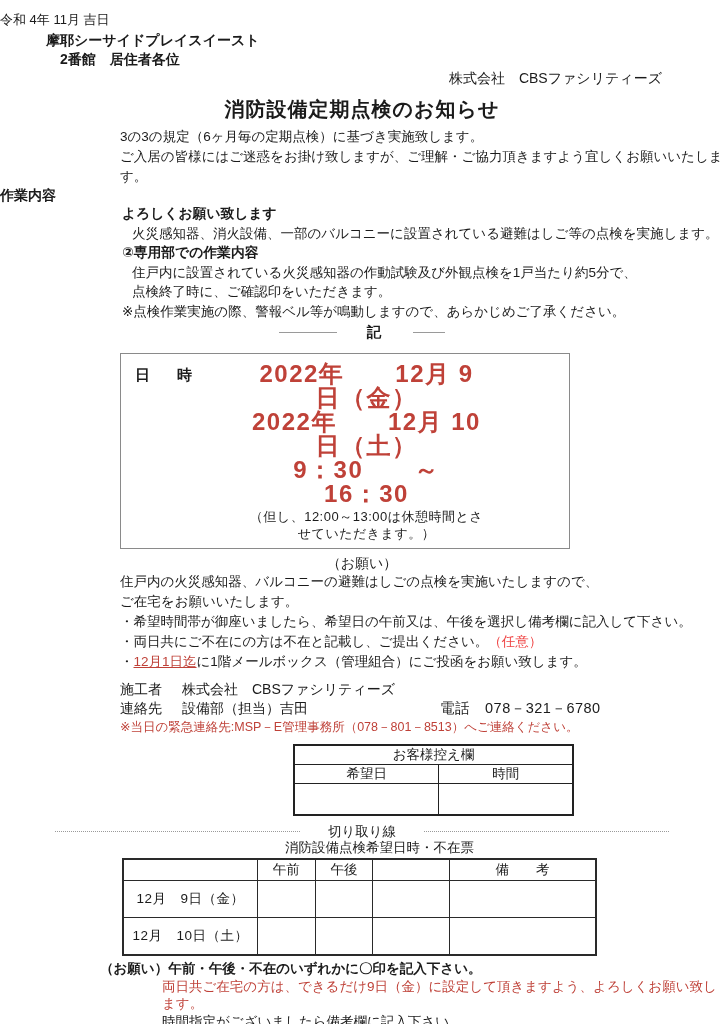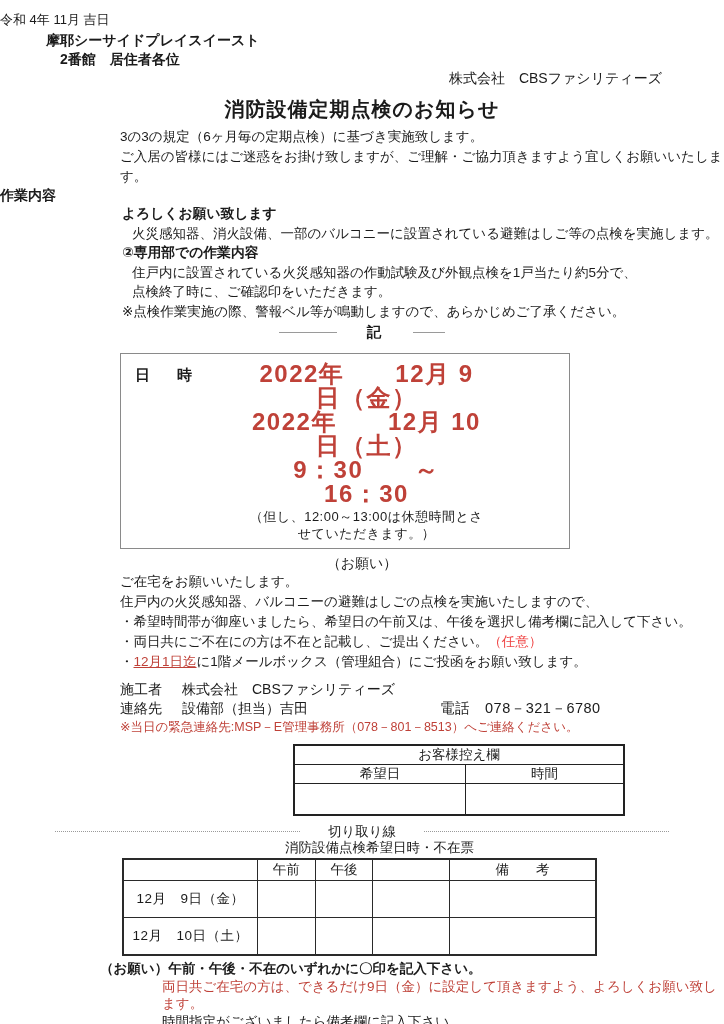--- a/index.html
+++ b/index.html
@@ -47,21 +47,21 @@
   .onegai-heading{margin-top:6px;text-align:center;font-size:14px;line-height:17px;}
   .request{margin-left:120px;line-height:20px;}
   .red-underline{color:#bf4138;text-decoration:underline;}
   .contact{margin:8px 0 0 120px;line-height:19px;}
   .contact .lbl{display:inline-block;width:62px;font-size:14px;}
   .contact .val{font-size:14px;}
   .contact .val2{display:inline-block;width:258px;font-size:14px;}
   .contact .phone{font-size:14.5px;letter-spacing:0.5px;}
   .contact .emergency{color:#bf4138;font-size:12.5px;line-height:17px;margin-top:1px;}
   table{border-collapse:collapse;}
-  .copy-table{margin:8px 0 0 293px;width:332px;border:2px solid #222;}
+  .copy-table{margin:8px 0 0 293px;width:281px;border:2px solid #222;}
   .copy-table td{border:1px solid #222;text-align:center;font-size:13.5px;padding:0;}
   .copy-table .tt{height:18px;}
   .copy-table .hd{height:18px;font-weight:500;}
   .copy-table .empty-row td{height:30px;}
   .cut-row{margin-top:8px;display:flex;align-items:center;padding:0 55px;line-height:15px;}
   .cut-row .dots{flex:1;border-top:1.5px dotted #9a9a9a;height:0;}
   .cut-row .cut-label{margin:0 28px;font-size:13.5px;text-align:right;}
   .form-building{margin:8px 0 0 122px;font-weight:bold;font-size:14px;line-height:18px;}
   .form-title{margin-left:122px;width:475px;text-align:center;padding-left:40px;box-sizing:border-box;font-size:13.5px;line-height:17px;}
   .form-table{margin:2px 0 0 122px;width:475px;border:2px solid #2a2a2a;}
@@ -121,22 +121,22 @@
       <div class="red-line">2022年　　12月 9日（金）</div>
       <div class="red-line">2022年　　12月 10日（土）</div>
       <div class="red-line">9：30　　～　　16：30</div>
       <div class="break-note">（但し、12:00～13:00は休憩時間とさせていただきます。）</div>
     </div>
   </div>
 
   <div class="onegai-heading">（お願い）</div>
 
   <div class="request">
+    <div>住戸内の火災感知器、バルコニーの避難はしごの点検を実施いたしますので、</div>
     <div>ご在宅をお願いいたします。</div>
-    <div>住戸内の火災感知器、バルコニーの避難はしごの点検を実施いたしますので、</div>
     <div>・希望時間帯が御座いましたら、希望日の午前又は、午後を選択し備考欄に記入して下さい。</div>
     <div><span>・両日共にご不在にの方は不在と記載し、ご提出ください。</span><span class="red">（任意）</span></div>
     <div><span>・</span><span class="red-underline">12月1日迄</span><span>に1階メールボックス（管理組合）にご投函をお願い致します。</span></div>
   </div>
 
   <div class="contact">
     <div><span class="lbl">施工者</span><span class="val">株式会社　CBSファシリティーズ</span></div>
     <div><span class="lbl">連絡先</span><span class="val2">設備部（担当）吉田</span><span class="phone">電話　078－321－6780</span></div>
     <div class="emergency">※当日の緊急連絡先:MSP－E管理事務所（078－801－8513）へご連絡ください。</div>
   </div>

